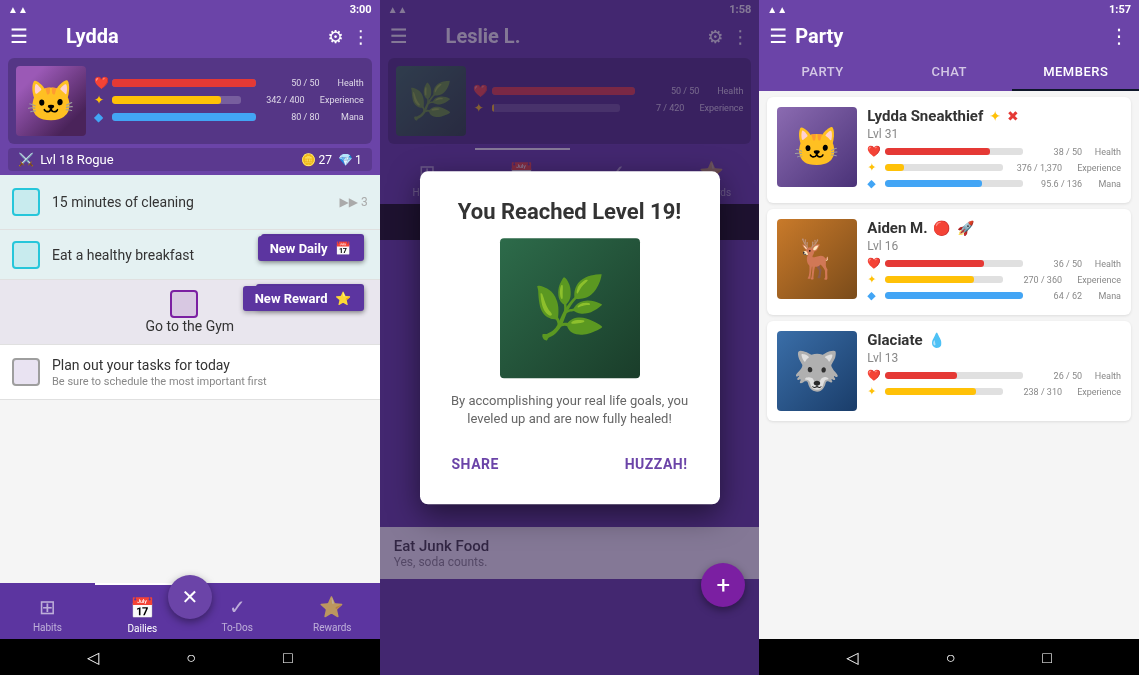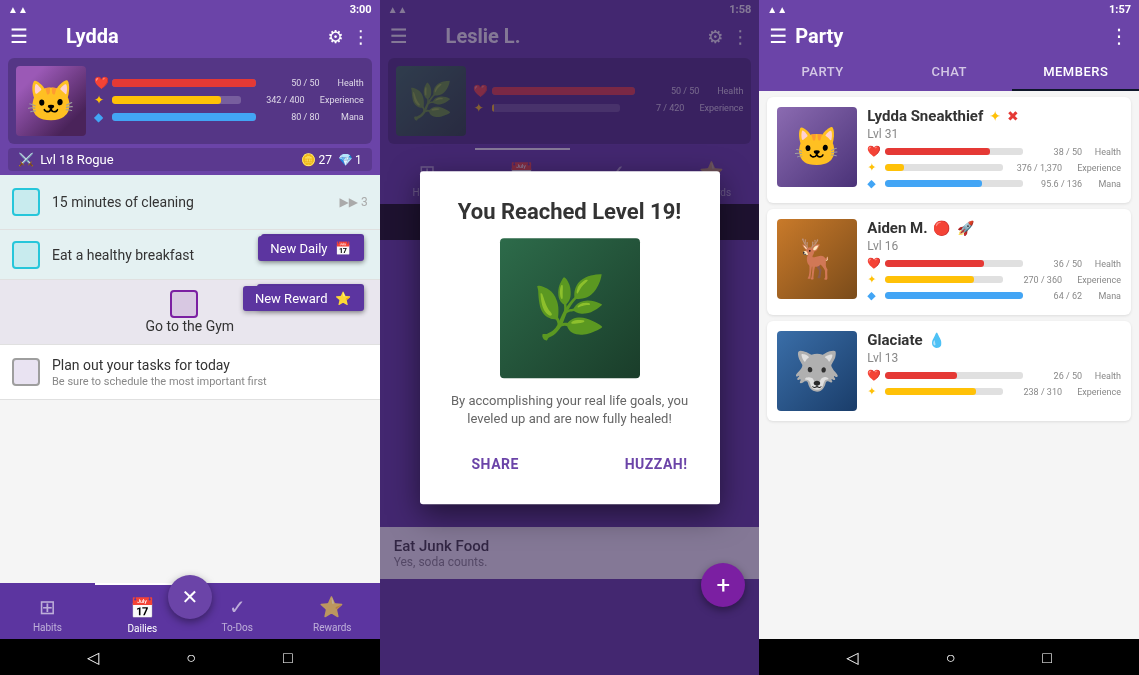--- a/index.html
+++ b/index.html
@@ -151,21 +151,21 @@
 
     
     .float-menu {
       position: absolute;
       right: 8px;
       background: #5c35a0;
       color: white;
       padding: 5px 12px;
       border-radius: 3px;
       font-size: 13px;
-      font-weight: 400;
+      font-weight: 700;
       cursor: pointer;
       white-space: nowrap;
       display: flex;
       align-items: center;
       gap: 8px;
       box-shadow: 0 2px 5px rgba(0,0,0,0.3);
     }
 
     
     .fab-close {
@@ -217,21 +217,21 @@
       background: black;
     }
     .android-btn { color: white; font-size: 16px; cursor: pointer; }
 
     .level-dialog {
       position: absolute;
       top: 50%;
       left: 50%;
       transform: translate(-50%, -50%);
       background: white;
-      border-radius: 3px;
+      border-radius: 8px;
       padding: 28px 24px;
       width: 300px;
       text-align: center;
       box-shadow: 0 10px 30px rgba(0,0,0,0.5);
       z-index: 20;
     }
     .level-dialog h2 {
       font-size: 22px;
       font-weight: bold;
       color: #333;
@@ -260,21 +260,20 @@
       justify-content: space-between;
       padding-top: 8px;
     }
     .level-dialog-btn {
       color: #6b44a8;
       font-weight: bold;
       font-size: 14px;
       cursor: pointer;
       padding: 4px 8px;
       letter-spacing: 0.5px;
-      margin-left: 20px;
     }
     .junk-food-title { font-size: 15px; color: #333; font-weight: 500; }
     .junk-food-sub { font-size: 12px; color: #888; }
 
     
     .fab {
       position: absolute;
       bottom: 68px;
       right: 14px;
       width: 44px;

